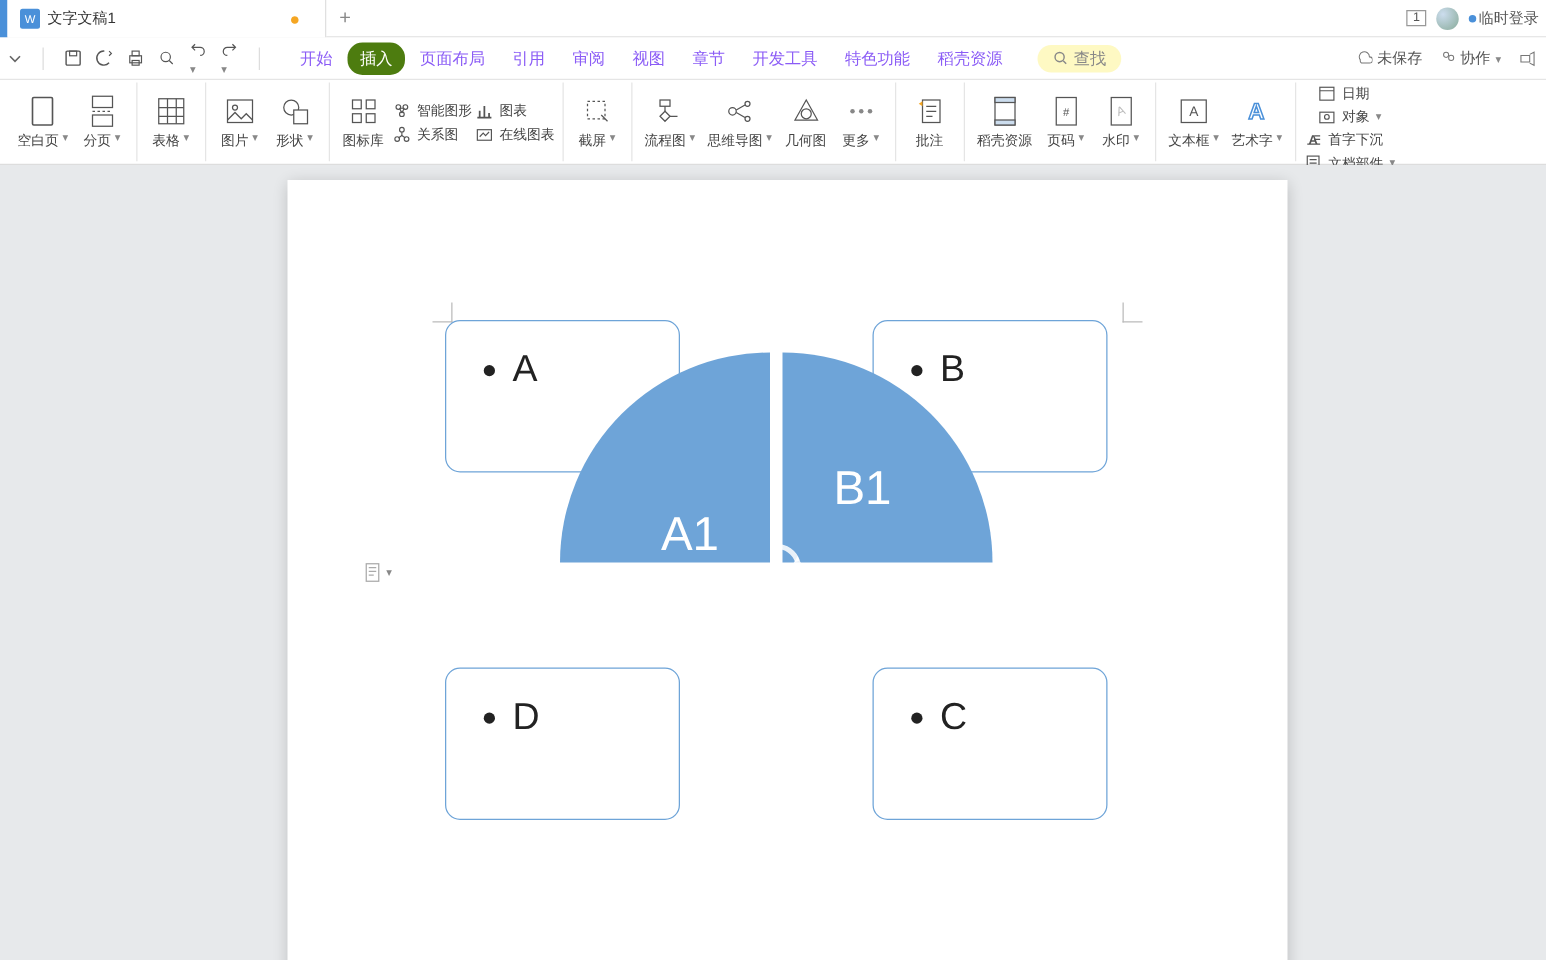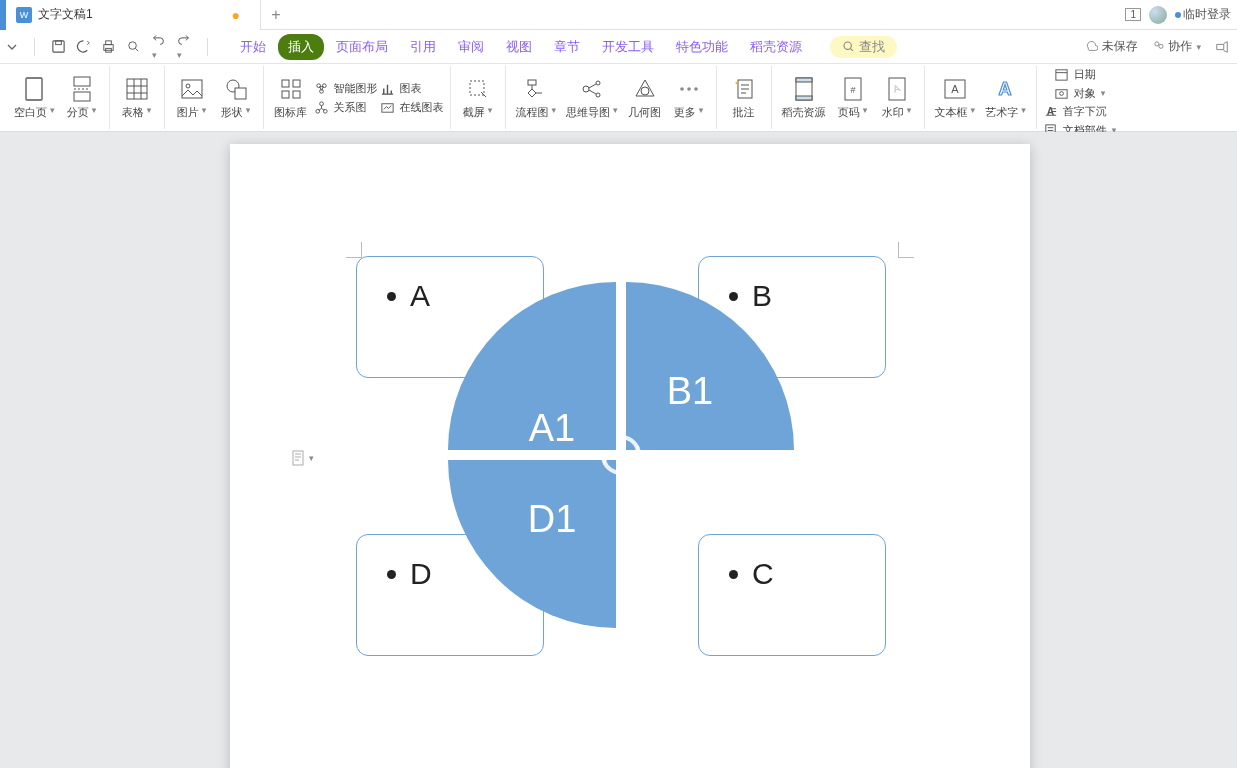--- a/index.html
+++ b/index.html
@@ -516,23 +516,20 @@
           <span>D</span>
         </div>
 
       <div class="circle-wrap">
         <div class="quad a1">
             <span>A1</span>
           </div>
         <div class="quad b1">
             <span>B1</span>
           </div>
-        <div class="quad d1">
-            <span>D1</span>
-          </div>
         <div class="center-cycle">
           <svg width="56" height="56" viewBox="0 0 56 56">
             <path d="M28 10a18 18 0 0 1 17 12" fill="none" stroke="#fff" stroke-width="4" opacity=".85"></path>
             <path d="M45 18l3 6-7 1z" fill="#fff" opacity=".85"></path>
             <path d="M28 46a18 18 0 0 1-17-12" fill="none" stroke="#fff" stroke-width="4" opacity=".85"></path>
             <path d="M11 38l-3-6 7-1z" fill="#fff" opacity=".85"></path>
           </svg>
         </div>
       </div>
     </div>

